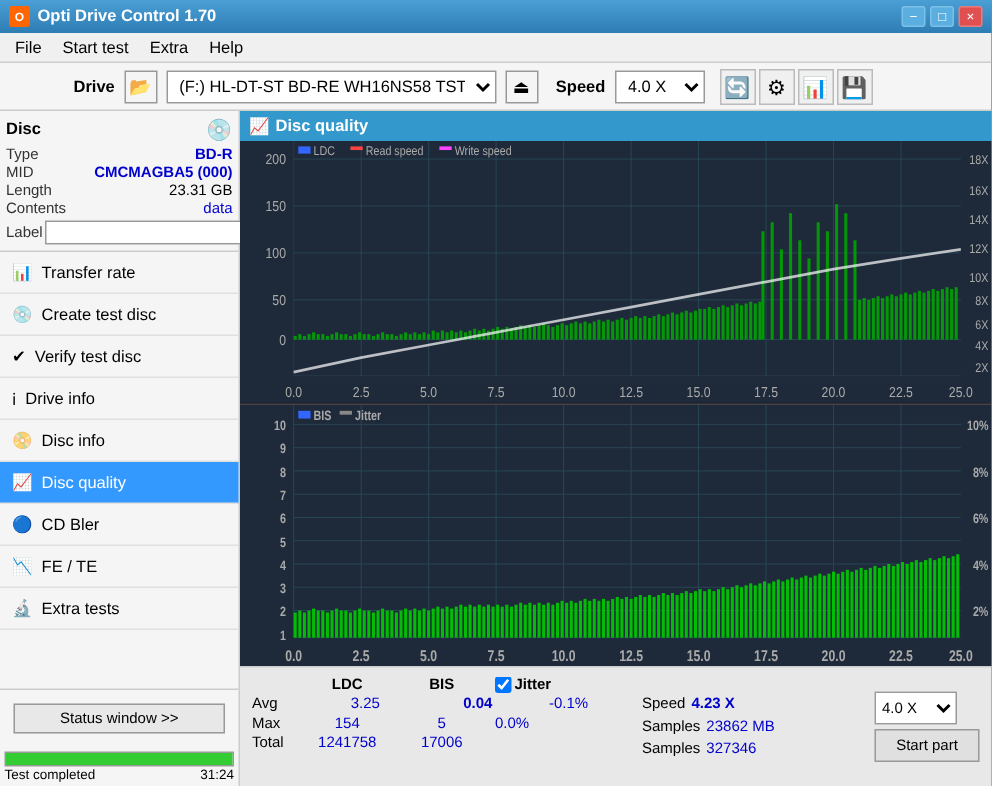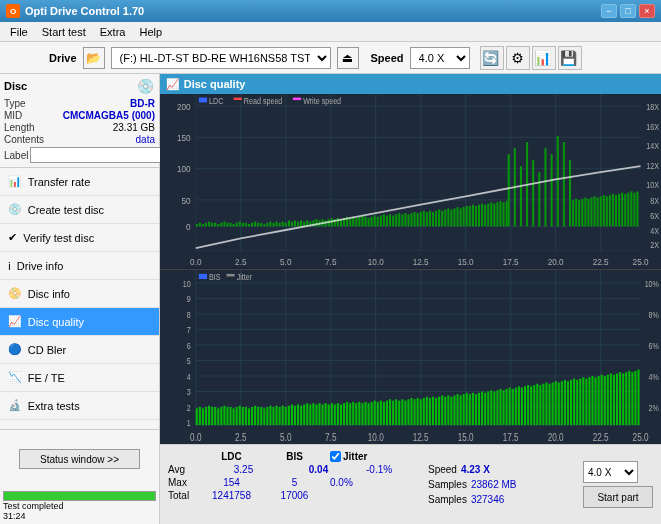--- a/index.html
+++ b/index.html
@@ -64,42 +64,42 @@
 
     
     .nav-section { flex: 1; }
     .nav-item {
       height: 28px; display: flex; align-items: center; padding: 0 8px;
       font-size: 11px; cursor: pointer; color: #000; border-bottom: 1px solid #e0e0e0;
       gap: 6px;
     }
     .nav-item.active { background: #3399ff; color: white; }
 
-    .status-bar-section { border-top: 1px solid #ccc; padding: 19px; }
+    .status-bar-section { border-top: 1px solid #ccc; padding: 9px; }
     .status-window-btn {
       width: 100%; height: 20px; border: 1px solid #999; background: #e8e8e8;
       font-size: 10px; cursor: pointer; display: flex; align-items: center; justify-content: center;
     }
     .progress-section { padding: 3px; }
     .progress-bar-outer { height: 10px; background: #ddd; border: 1px solid #999; }
     .progress-bar-inner { height: 100%; background: #33cc33; }
-    .progress-row { display: flex; justify-content: space-between; flex-direction: column; }
+    .progress-row { display: flex; justify-content: space-between; }
     .progress-text { font-size: 9px; }
 
     
     .content { flex: 1; display: flex; flex-direction: column; background: #e8e8e8; }
 
     
     .disc-quality-header {
       background: #3399cc; height: 20px; display: flex; align-items: center;
       padding: 0 6px; color: white; font-size: 11px; font-weight: bold; gap: 4px;
     }
     .chart-area { flex: 1; background: #1a1a2e; display: flex; flex-direction: column; }
     .chart-top { flex: 1; position: relative; border-bottom: 1px solid #444; }
-    .chart-bottom { flex: 1; position: relative; }
+    .chart-bottom { flex: 1; position: relative; font-weight: bold; }
 
     
     .chart-svg { width: 100%; height: 100%; }
 
     
     .stats-row {
       background: #e8e8e8; height: 80px; display: flex;
       border-top: 1px solid #ccc; padding: 4px;
     }
     .action-btn {

